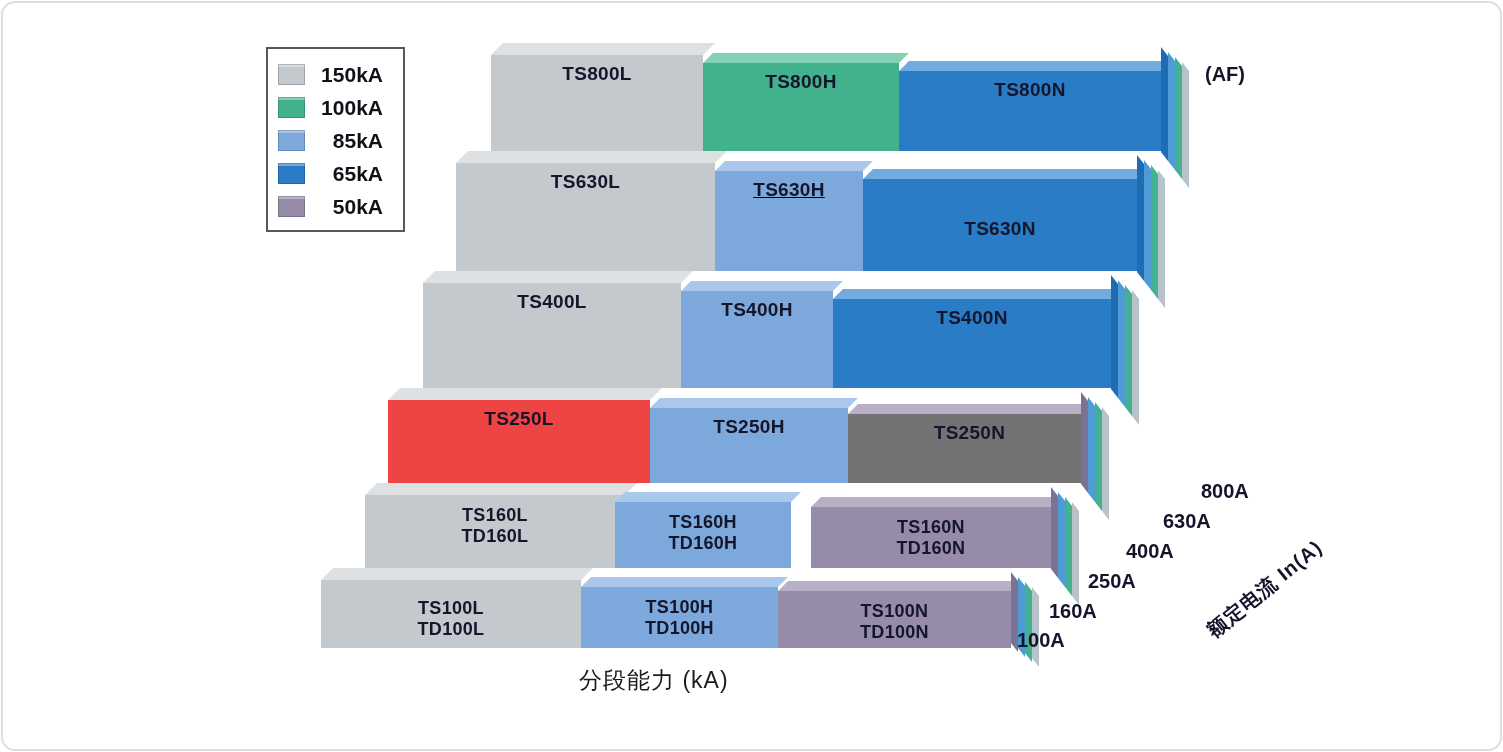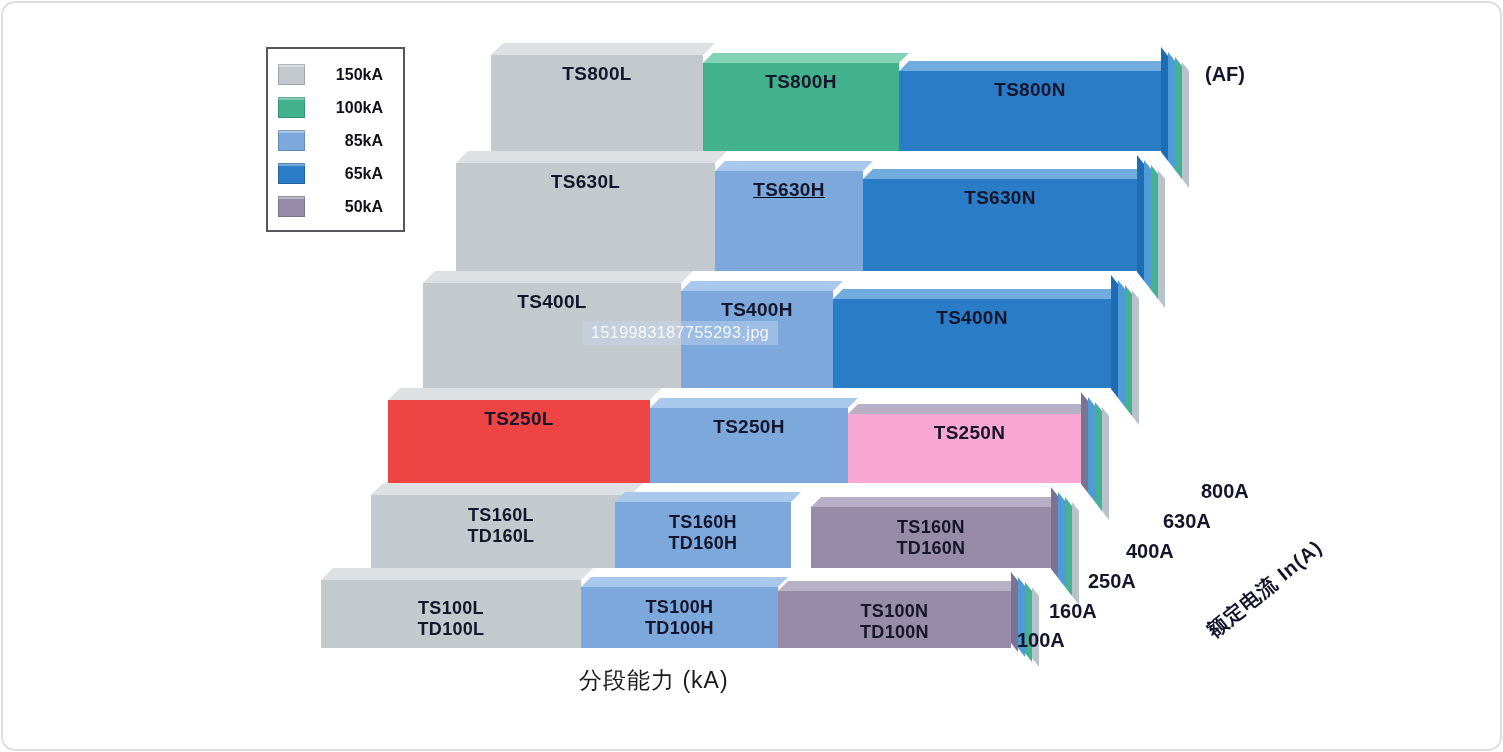--- a/index.html
+++ b/index.html
@@ -67,21 +67,21 @@
   
   .legend {
     position:absolute; left:263px; top:44px; width:139px;
     border:2px solid #54585c; background:#ffffff; padding:9px 10px 7px 10px;
   }
   .legend-item { display:flex; align-items:center; height:33px; }
   .swatch {
     width:27px; height:21px; flex:0 0 27px;
     box-shadow: inset 0 0 0 1px rgba(0,0,0,.18), inset 0 3px 0 rgba(255,255,255,.35);
   }
-  .legend-label { font-weight:bold; font-size:16px; color:#101018; width:78px; text-align:right; }
+  .legend-label { font-weight:bold; font-size:21px; color:#101018; width:78px; text-align:right; }
 
   
   .watermark {
     position:absolute; left:579px; top:318px;
     font-size:16px; letter-spacing:.5px;
     color:rgba(255,255,255,.88);
     background:rgba(198,215,238,.45);
     padding:3px 9px;
   }
 </style>
@@ -148,21 +148,21 @@
       </div>
     </div>
     <div class="seg seg-sub" style="left:259px;width:148px;top:8px;">
       <div class="bevel" style="background: rgb(170, 200, 236);"></div>
       <div class="face" style="background: rgb(124, 168, 220); text-decoration: underline;">
         <span class="seg-label">TS630H</span>
       </div>
     </div>
     <div class="seg seg-sub" style="left:407px;width:274px;top:16px;">
       <div class="bevel" style="background: rgb(114, 171, 222);"></div>
-      <div class="face" style="background: rgb(42, 124, 198);">
+      <div class="face" style="background: rgb(42, 124, 198); align-items: center;">
         <span class="seg-label">TS630N</span>
       </div>
     </div>
     <div class="cluster" style="left:681px;">
       <div class="strip"></div>
       <div class="strip"></div>
       <div class="strip"></div>
       <div class="strip"></div>
     </div>
   </div>
@@ -202,34 +202,34 @@
       </div>
     </div>
     <div class="seg seg-sub" style="left:262px;width:198px;top:8px;">
       <div class="bevel" style="background: rgb(170, 200, 236);"></div>
       <div class="face" style="background: rgb(124, 168, 220);">
         <span class="seg-label">TS250H</span>
       </div>
     </div>
     <div class="seg seg-sub" style="left:460px;width:233px;top:14px;">
       <div class="bevel" style="background: rgb(183, 176, 199);"></div>
-      <div class="face" style="background: #f9a8d4; padding-left: 10px;">
+      <div class="face" style="background: #737373; padding-left: 10px;">
         <span class="seg-label">TS250N</span>
       </div>
     </div>
     <div class="cluster" style="left:693px;">
       <div class="strip"></div>
       <div class="strip"></div>
       <div class="strip"></div>
       <div class="strip"></div>
     </div>
   </div>
 
   <div class="row row-purple two" style="left:352px;top:492px;height:73px;">
-    <div class="seg" style="left:16px;width:260px;">
+    <div class="seg" style="left:10px;width:260px;">
       <div class="bevel" style="background: rgb(221, 225, 228);"></div>
       <div class="face" style="background: rgb(196, 201, 205);">
         <span class="seg-label">TS160L
 TD160L</span>
       </div>
     </div>
     <div class="seg seg-sub" style="left:260px;width:176px;top:7px;">
       <div class="bevel" style="background: rgb(170, 200, 236);"></div>
       <div class="face" style="background: rgb(124, 168, 220);">
         <span class="seg-label">TS160H
@@ -286,15 +286,14 @@
   <div class="tick" style="left:1198px;top:477px;">800A</div>
   <div class="tick" style="left:1160px;top:507px;">630A</div>
   <div class="tick" style="left:1123px;top:537px;">400A</div>
   <div class="tick" style="left:1085px;top:567px;">250A</div>
   <div class="tick" style="left:1046px;top:597px;">160A</div>
   <div class="tick" style="left:1014px;top:626px;">100A</div>
 
   <div class="depth-label" style="left:1207px;top:617px;">额定电流 In(A)</div>
   <div class="xlabel" style="left:576px;top:662px;">分段能力 (kA)</div>
 
-  <div class="watermark">1519983187755293.jpg</div>
 
 </div>
 
 </body></html>

